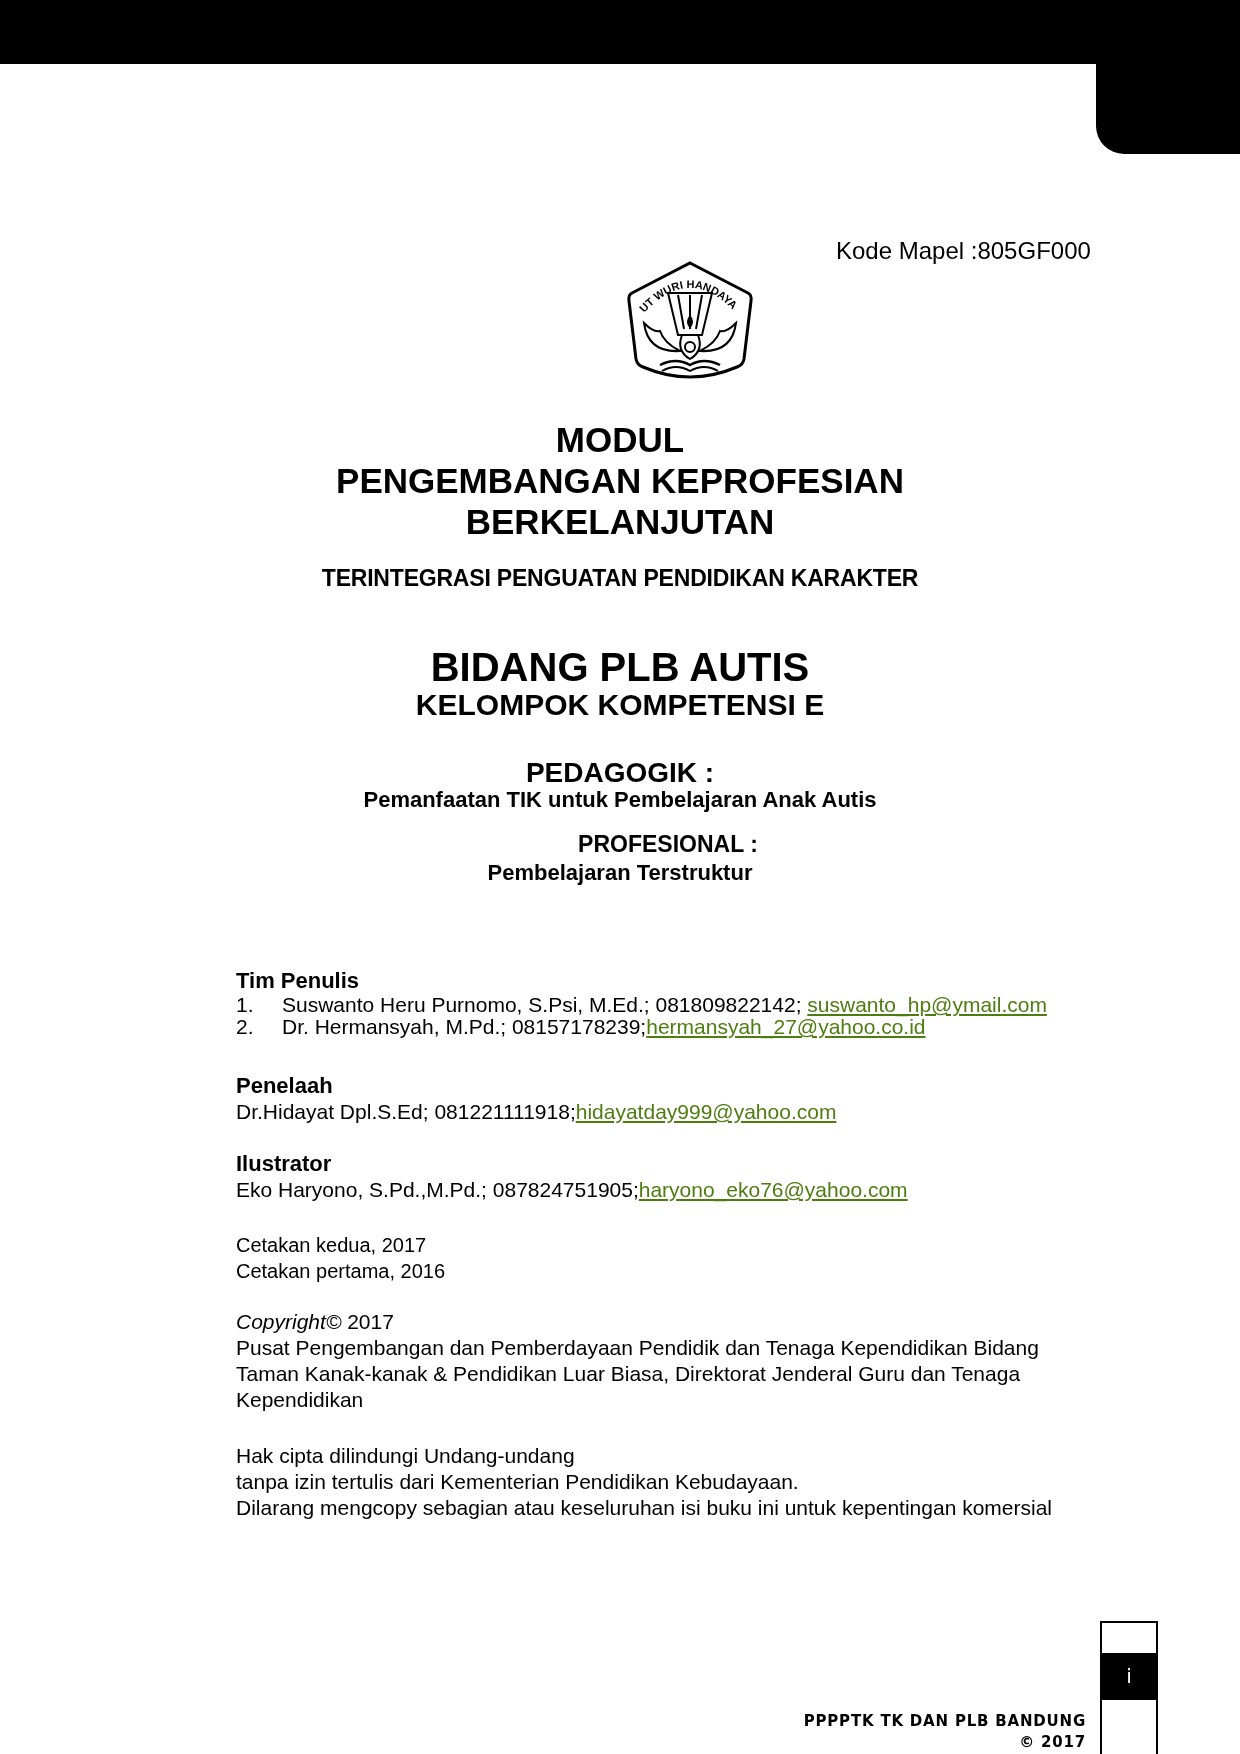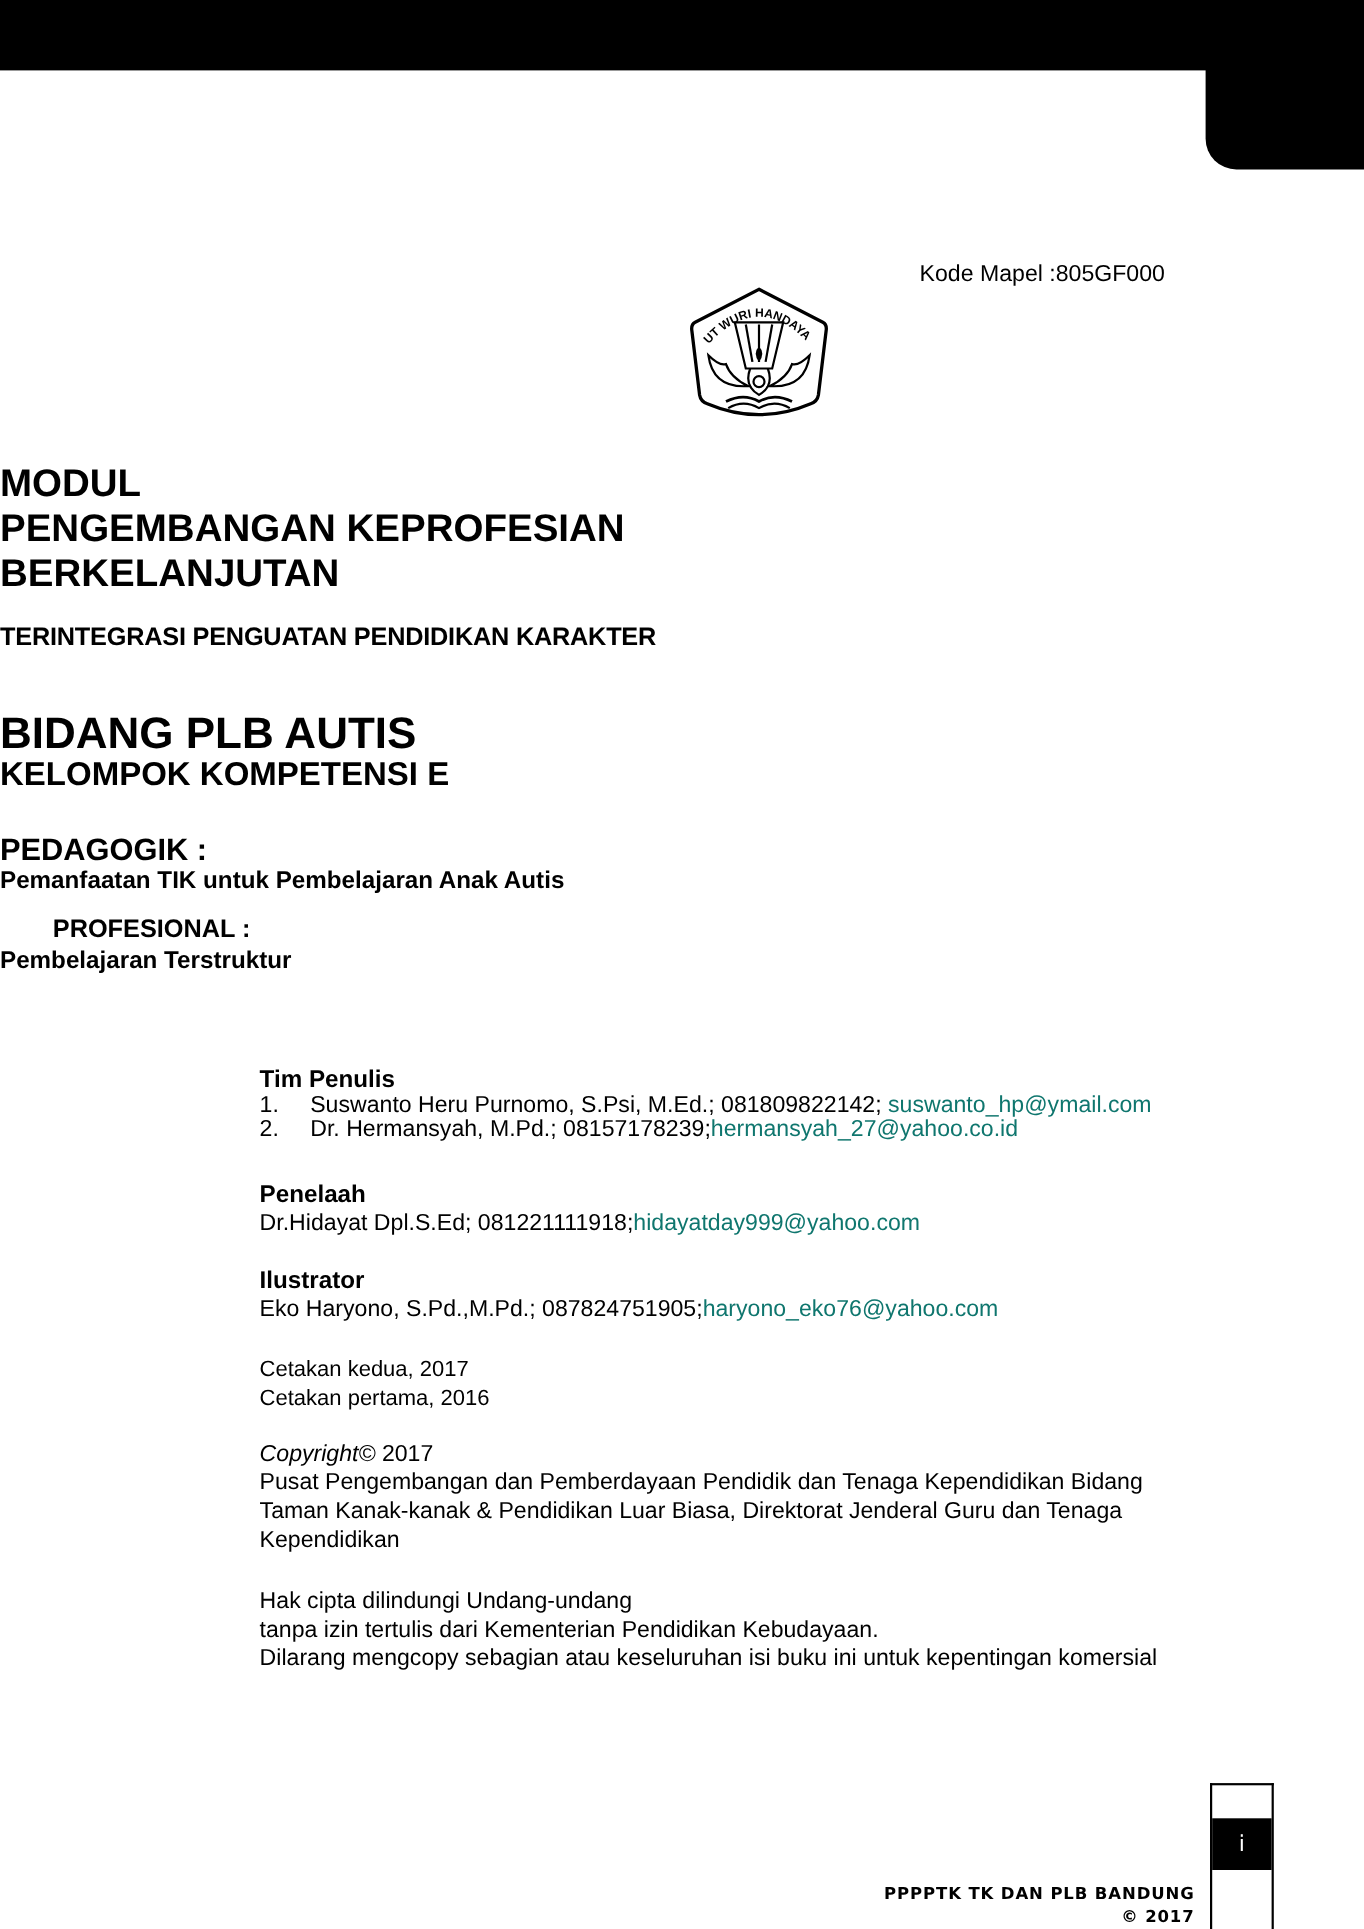--- a/index.html
+++ b/index.html
@@ -1,38 +1,38 @@
 <!DOCTYPE html>
 <html><head>
 <meta charset="utf-8">
 <style>
   html,body{margin:0;padding:0;}
   body{width:1240px;height:1754px;position:relative;background:#fff;overflow:hidden;
        font-family:"Liberation Sans",sans-serif;color:#000;}
   .top-band{position:absolute;left:0;top:0;width:1240px;height:64px;background:#000;}
   .corner-tab{position:absolute;left:1096px;top:0;width:144px;height:154px;background:#000;border-bottom-left-radius:28px;}
   .abs{position:absolute;white-space:nowrap;}
-  .kode{left:836px;top:237px;font-size:21px;}
+  .kode{left:836px;top:237px;font-size:24px;}
   .logo{position:absolute;left:624px;top:259px;width:132px;height:132px;}
-  .center{position:absolute;left:0;width:1240px;font-weight:bold;white-space:nowrap;}
+  .center{position:absolute;left:0;width:1240px;text-align:center;font-weight:bold;white-space:nowrap;}
   .t1{font-size:35px;line-height:41px;}
   .t-modul{top:419px;}
   .t-peng{top:460px;}
   .t-berk{top:501px;}
   .t-teri{top:547px;font-size:23px;line-height:30px;letter-spacing:-0.2px;margin-top:16px;}
   .t-bid{top:649px;font-size:40px;line-height:37px;}
   .t-kel{top:686px;font-size:30px;line-height:37px;}
   .t-ped{top:759px;font-size:28px;line-height:27px;}
   .t-pem{top:786px;font-size:22px;line-height:27px;}
   .t-pro{top:831px;font-size:23px;line-height:27px;padding-left:48px;}
   .t-pst{top:859px;font-size:22px;line-height:27px;}
   .sec{position:absolute;left:236px;font-size:21px;line-height:26px;white-space:nowrap;}
   .h{font-weight:bold;font-size:22px;}
   .num{display:inline-block;width:46px;}
-  a.link{color:#0f766e;}
+  a.link{color:#4d7c0f;text-decoration:underline;}
   .bold{font-weight:normal;}
   .ital{font-style:italic;}
   .footer-text{position:absolute;right:154px;top:1711px;text-align:right;font-weight:bold;font-size:15px;line-height:21px;letter-spacing:0.8px;font-family:"DejaVu Sans",sans-serif;}
   .page-box{position:absolute;left:1100px;top:1621px;width:58px;height:140px;border:2px solid #000;border-bottom:none;box-sizing:border-box;}
   .page-num{position:absolute;left:0;top:30px;width:54px;height:47px;background:#000;color:#fff;
             font-size:20px;line-height:47px;text-align:center;font-family:"DejaVu Sans",sans-serif;}
 </style>
 </head>
 <body>
 

